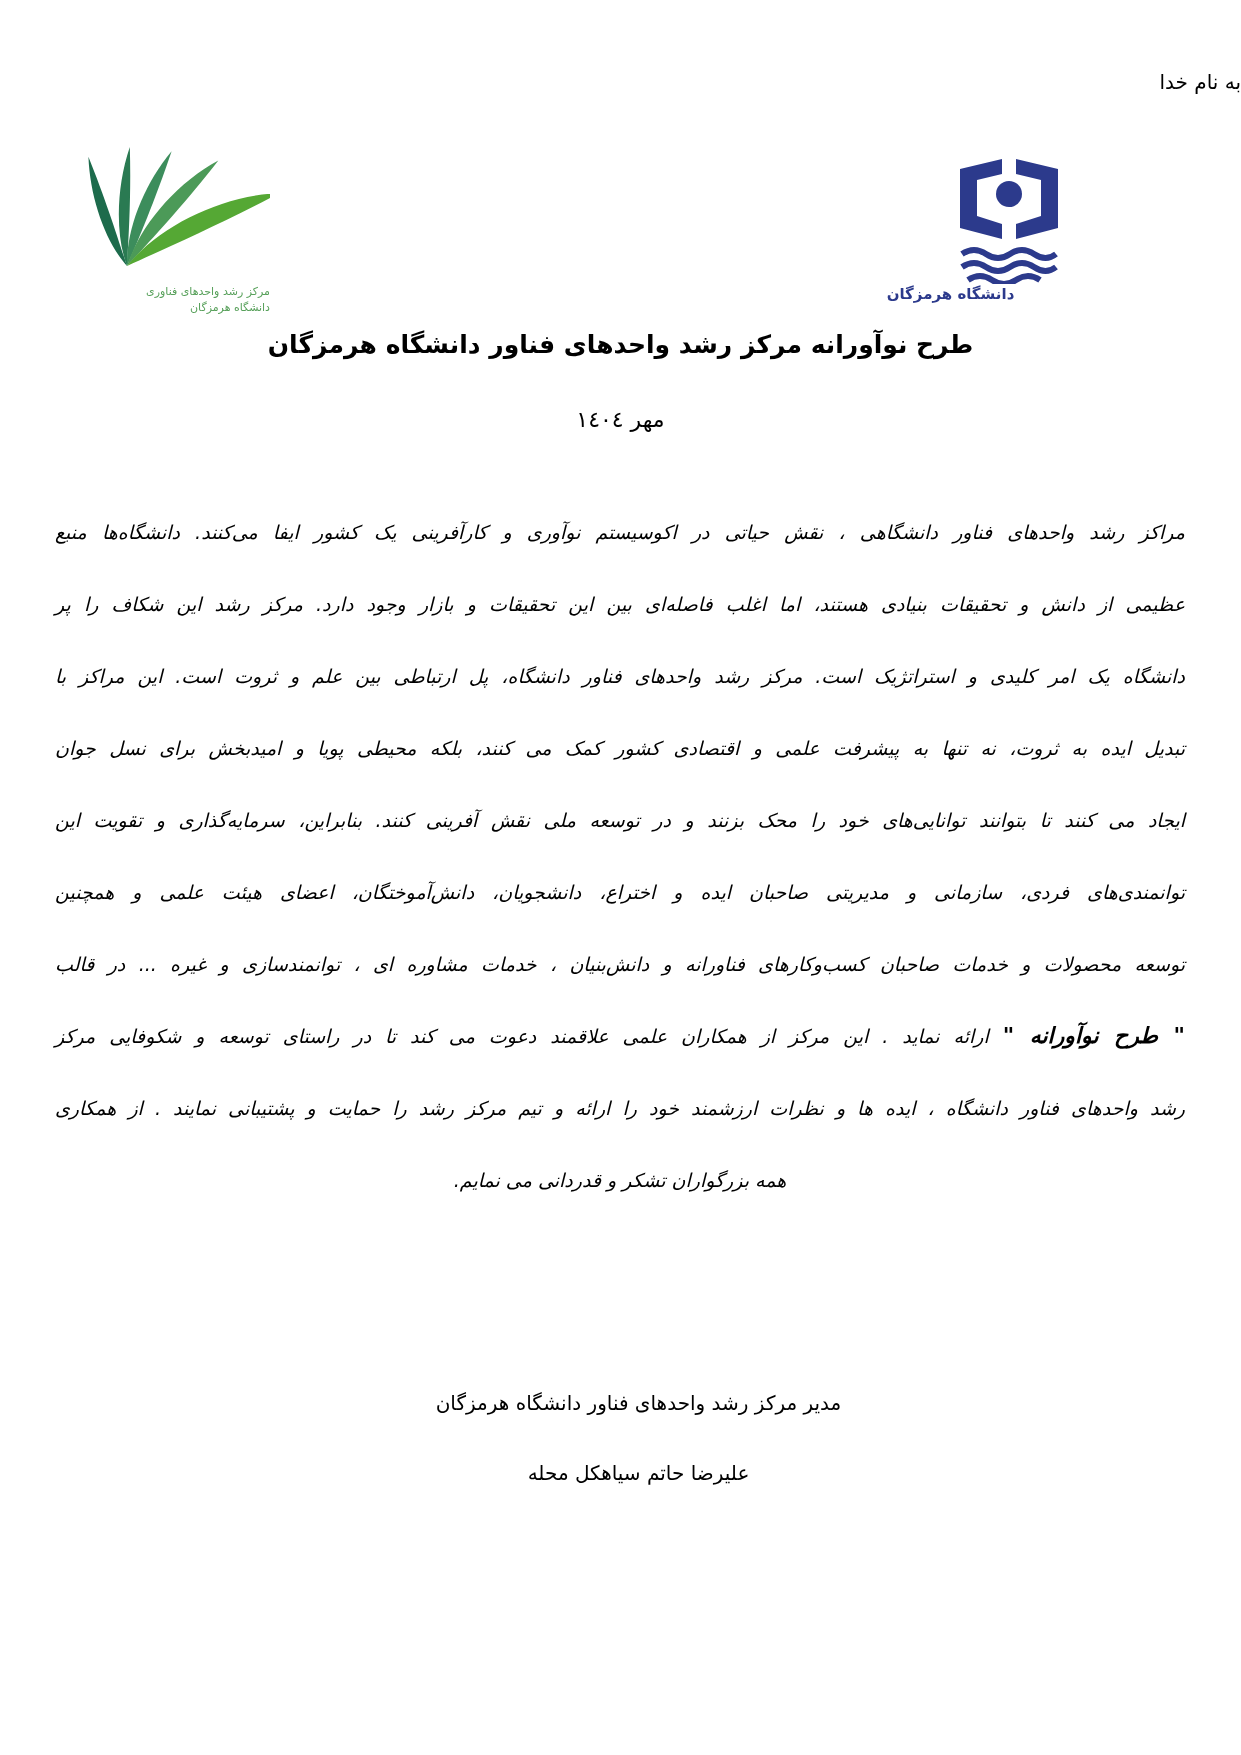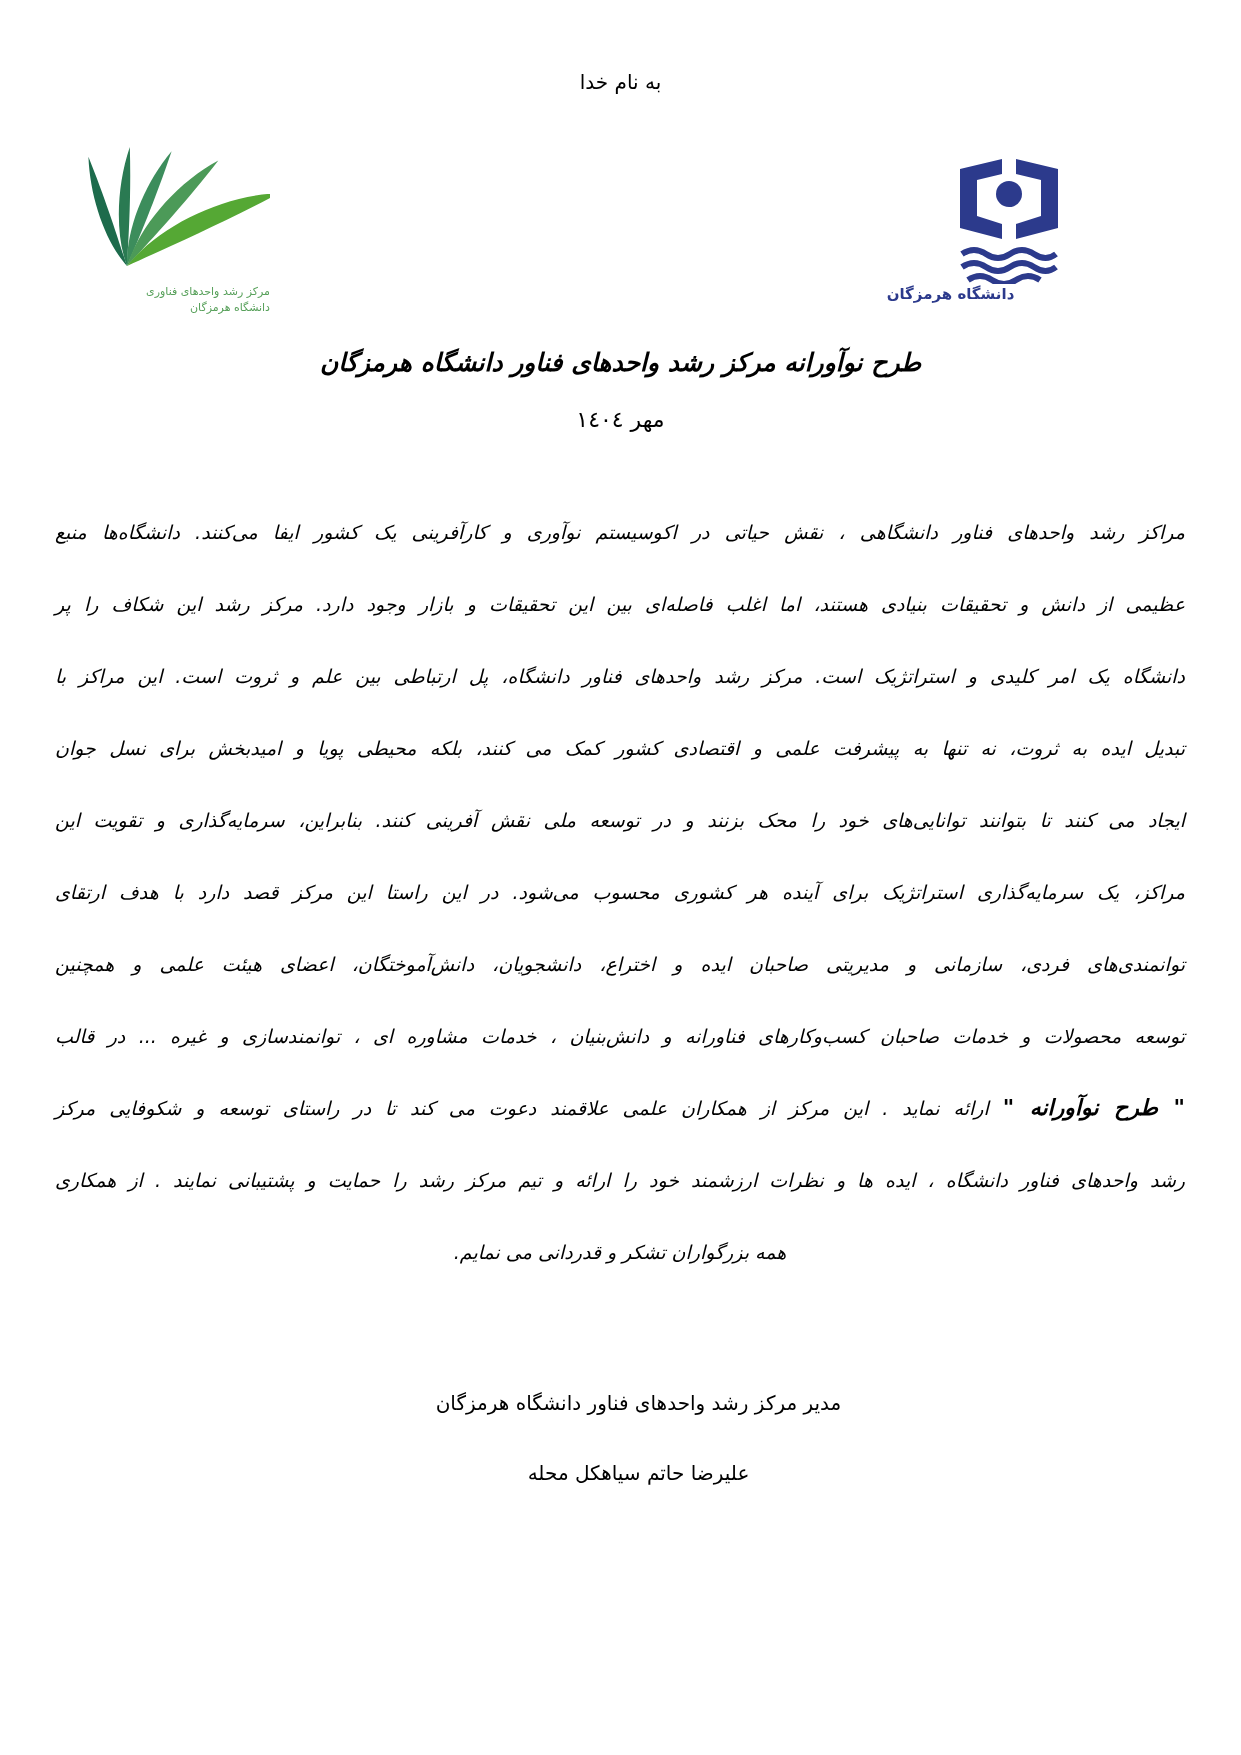--- a/index.html
+++ b/index.html
@@ -3,25 +3,25 @@
 <meta charset="utf-8">
 <style>
   html,body{margin:0;padding:0;}
   body{
     width:1241px;height:1755px;background:#ffffff;position:relative;
     font-family:"DejaVu Sans",sans-serif;direction:rtl;color:#000;
   }
   .abs{position:absolute;}
   .besmellah{
     top:62px;left:0;width:1241px;height:40px;line-height:40px;
-    text-align:center;font-size:20px;font-weight:500;
+    text-align:right;font-size:20px;font-weight:500;
   }
   .doc-title{
-    top:340px;left:0;width:1241px;height:46px;line-height:46px;
-    text-align:center;font-size:25px;font-weight:bold;font-style:italic;
+    top:322px;left:0;width:1241px;height:46px;line-height:46px;
+    text-align:center;font-size:25px;font-weight:bold;
   }
   .doc-date{
     top:400px;left:0;width:1241px;height:40px;line-height:40px;
     text-align:center;font-size:22px;font-weight:normal;
   }
   .body-text{
     top:496px;right:56px;left:55px;font-style:italic;
   }
   .body-line{
     font-size:19px;height:72px;line-height:72px;
@@ -88,21 +88,20 @@
 
 <div class="abs doc-title">طرح نوآورانه مرکز رشد واحدهای فناور دانشگاه هرمزگان</div>
 <div class="abs doc-date">مهر ١٤٠٤</div>
 
 <div class="abs body-text">
   <div class="body-line">مراکز رشد واحدهای فناور دانشگاهی ، نقش حیاتی در اکوسیستم نوآوری و کارآفرینی یک کشور ایفا می‌کنند. دانشگاه‌ها منبع</div>
   <div class="body-line">عظیمی از دانش و تحقیقات بنیادی هستند، اما اغلب فاصله‌ای بین این تحقیقات و بازار وجود دارد. مرکز رشد این شکاف را پر</div>
   <div class="body-line">دانشگاه یک امر کلیدی و استراتژیک است. مرکز رشد واحدهای فناور دانشگاه، پل ارتباطی بین علم و ثروت است. این مراکز با</div>
   <div class="body-line">تبدیل ایده به ثروت، نه تنها به پیشرفت علمی و اقتصادی کشور کمک می کنند، بلکه محیطی پویا و امیدبخش برای نسل جوان</div>
   <div class="body-line">ایجاد می کنند تا بتوانند توانایی‌های خود را محک بزنند و در توسعه ملی نقش آفرینی کنند. بنابراین، سرمایه‌گذاری و تقویت این</div>
-  <div class="body-line">مراکز، یک سرمایه‌گذاری استراتژیک برای آینده هر کشوری محسوب می‌شود. در این راستا این مرکز قصد دارد با هدف ارتقای</div>
   <div class="body-line">توانمندی‌های فردی، سازمانی و مدیریتی صاحبان ایده و اختراع، دانشجویان، دانش‌آموختگان، اعضای هیئت علمی و همچنین</div>
   <div class="body-line">توسعه محصولات و خدمات صاحبان کسب‌وکارهای فناورانه و دانش‌بنیان ، خدمات مشاوره ای ، توانمندسازی و غیره ... در قالب</div>
   <div class="body-line">
     <span class="bold-quote">" طرح نوآورانه "</span>
     <span>ارائه نماید . این مرکز از همکاران علمی علاقمند دعوت می کند تا در راستای توسعه و شکوفایی مرکز</span>
   </div>
   <div class="body-line">رشد واحدهای فناور دانشگاه ، ایده ها و نظرات ارزشمند خود را ارائه و تیم مرکز رشد را  حمایت و پشتیبانی نمایند . از همکاری</div>
   <div class="closing-line">همه بزرگواران تشکر و قدردانی می نمایم.</div>
 </div>
 

